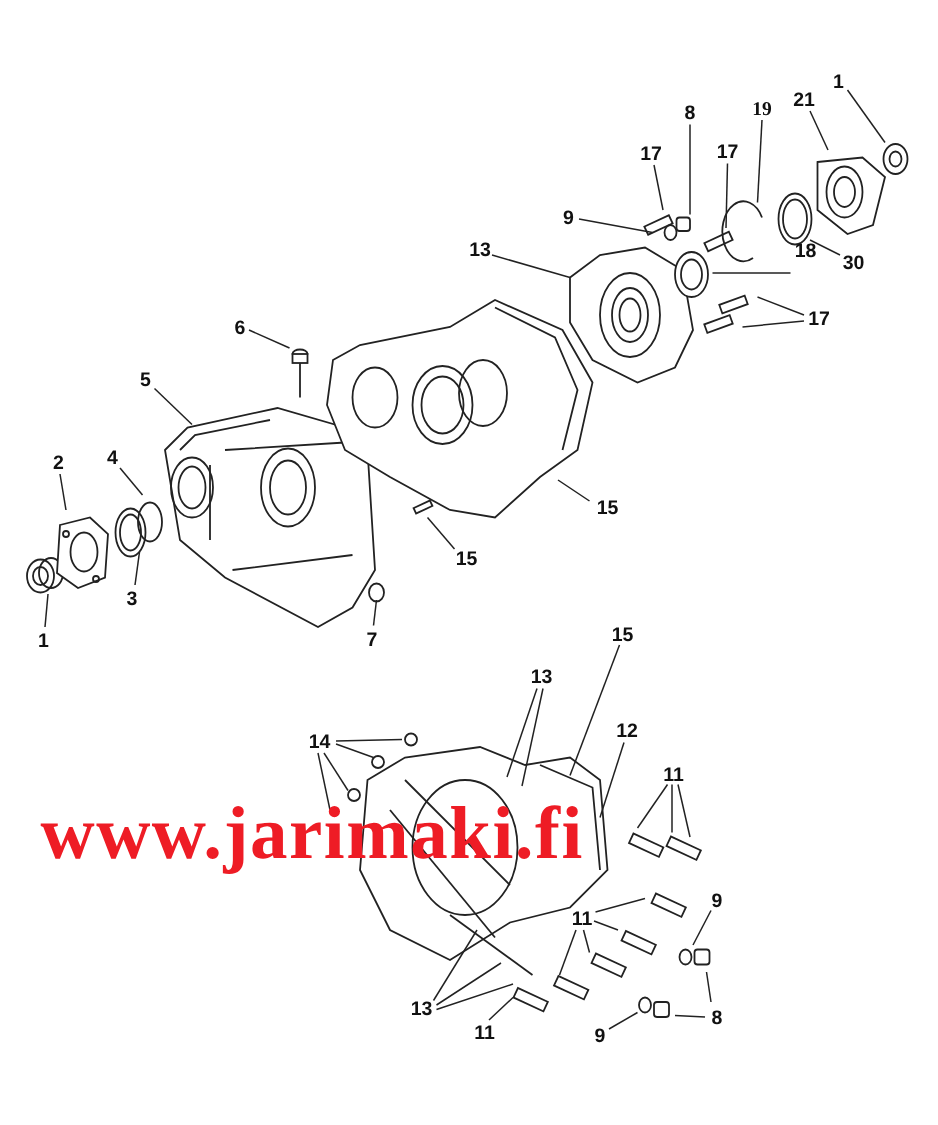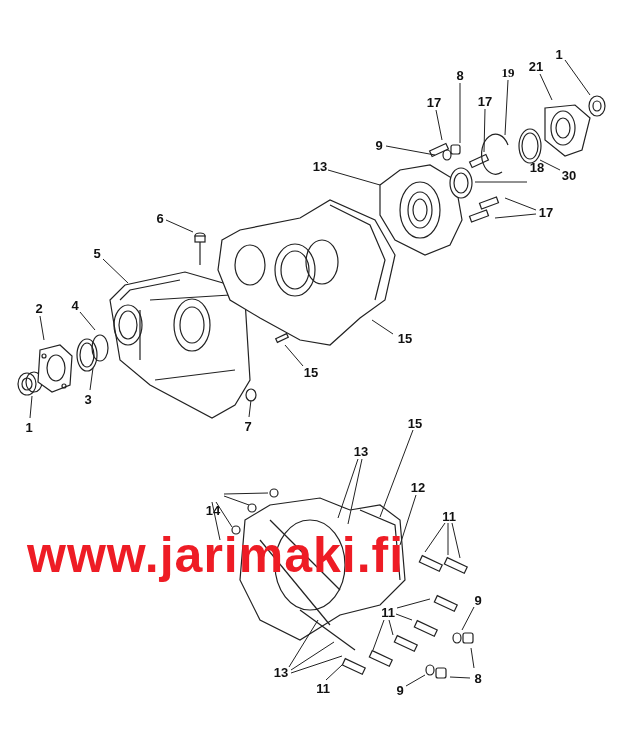--- a/index.html
+++ b/index.html
@@ -1,20 +1,20 @@
 <!DOCTYPE html>
 <html><head>
 <meta charset="utf-8">
 <style>
   html, body { margin:0; padding:0; background:#ffffff; }
   body { width:625px; height:750px; position:relative; overflow:hidden; font-family:"Liberation Sans", sans-serif; }
   #stage { position:absolute; left:0; top:0; width:625px; height:750px; }
   svg { position:absolute; left:0; top:0; }
   .callout { position:absolute; font-family:"Liberation Sans", sans-serif; font-weight:bold; font-size:13px; color:#111; line-height:1; transform:translate(-50%,-50%); white-space:nowrap; }
-  .watermark { position:absolute; left:27px; top:530px; font-family:Liberation Sans, sans-serif; font-weight:bold; font-size:50px; letter-spacing:1px; line-height:1; white-space:nowrap; }
+  .watermark { position:absolute; left:27px; top:530px; font-family:Liberation Serif, serif; font-weight:bold; font-size:50px; letter-spacing:1px; line-height:1; white-space:nowrap; }
   .part { fill:none; stroke:#222; stroke-width:1.2; }
   .partfill { fill:#fff; stroke:#222; stroke-width:1.2; }
   .leader { stroke:#222; stroke-width:1; fill:none; }
 </style>
 </head>
 <body>
 
 <div id="stage">
   <svg width="625" height="750" viewBox="0 0 625 750">
 
@@ -210,21 +210,21 @@
       <div class="callout" style="left: 39px; top: 308px;">2</div>
       <div class="callout" style="left: 75px; top: 305px;">4</div>
       <div class="callout" style="left: 405px; top: 338px;">15</div>
       <div class="callout" style="left: 311px; top: 372px;">15</div>
       <div class="callout" style="left: 88px; top: 399px;">3</div>
       <div class="callout" style="left: 29px; top: 427px;">1</div>
       <div class="callout" style="left: 248px; top: 426px;">7</div>
       <div class="callout" style="left: 415px; top: 423px;">15</div>
       <div class="callout" style="left: 361px; top: 451px;">13</div>
       <div class="callout" style="left: 418px; top: 487px;">12</div>
-      <div class="callout" style="left: 213px; top: 494px; margin-top: 16px;">14</div>
+      <div class="callout" style="left: 213px; top: 494px;">14</div>
       <div class="callout" style="left: 449px; top: 516px;">11</div>
       <div class="callout" style="left: 388px; top: 612px;">11</div>
       <div class="callout" style="left: 478px; top: 600px;">9</div>
       <div class="callout" style="left: 281px; top: 672px;">13</div>
       <div class="callout" style="left: 478px; top: 678px;">8</div>
       <div class="callout" style="left: 323px; top: 688px;">11</div>
       <div class="callout" style="left: 400px; top: 690px;">9</div>
     </div>
 
   <div class="watermark" style="color: rgb(238, 28, 37);">

